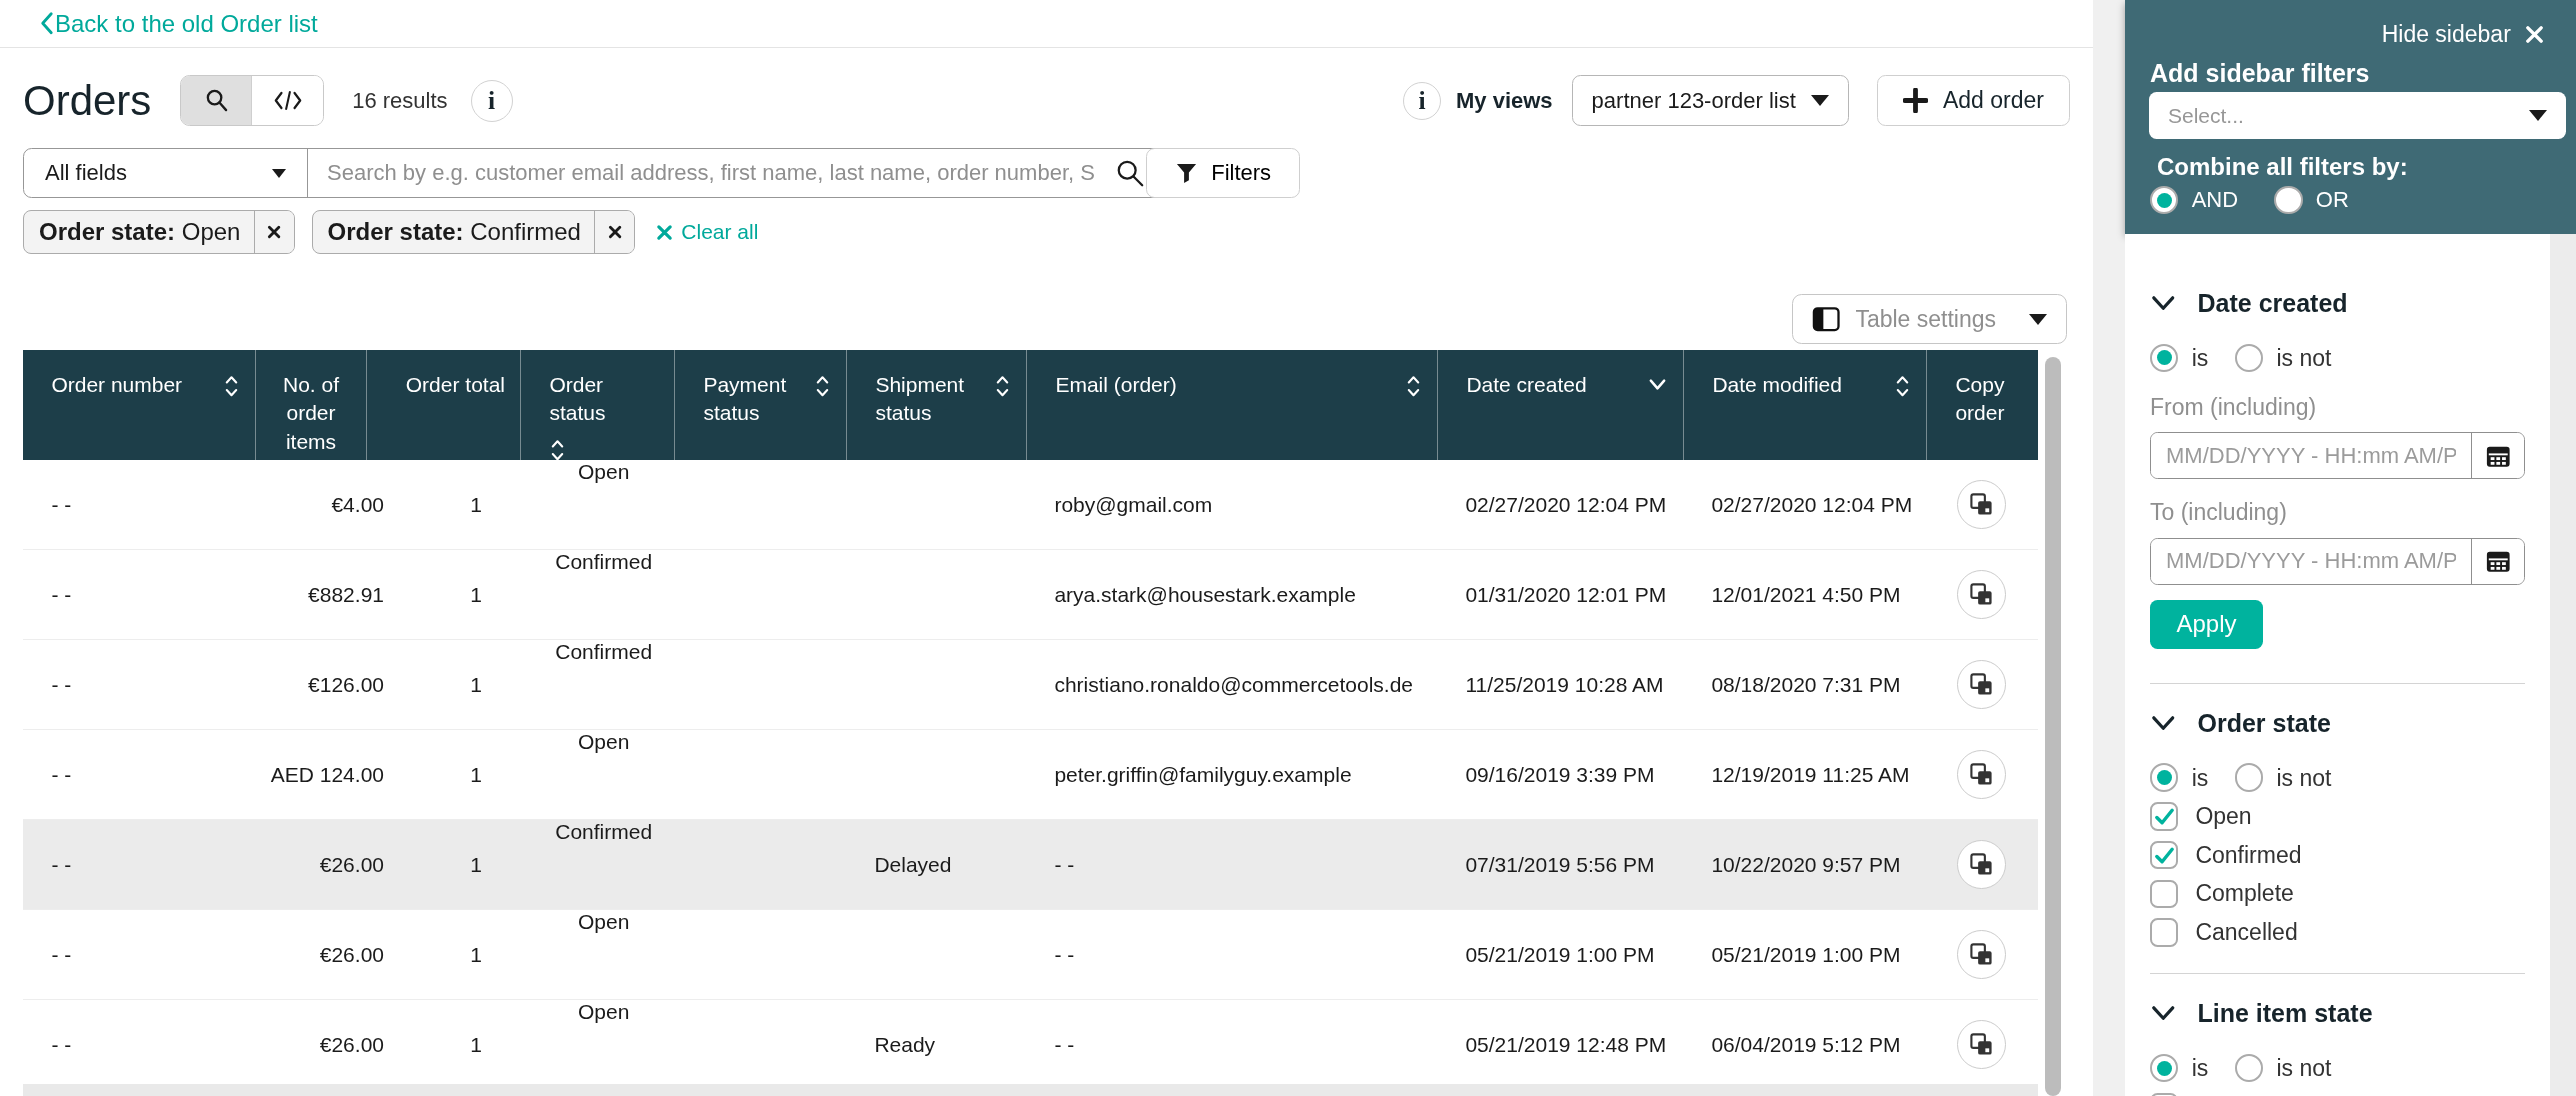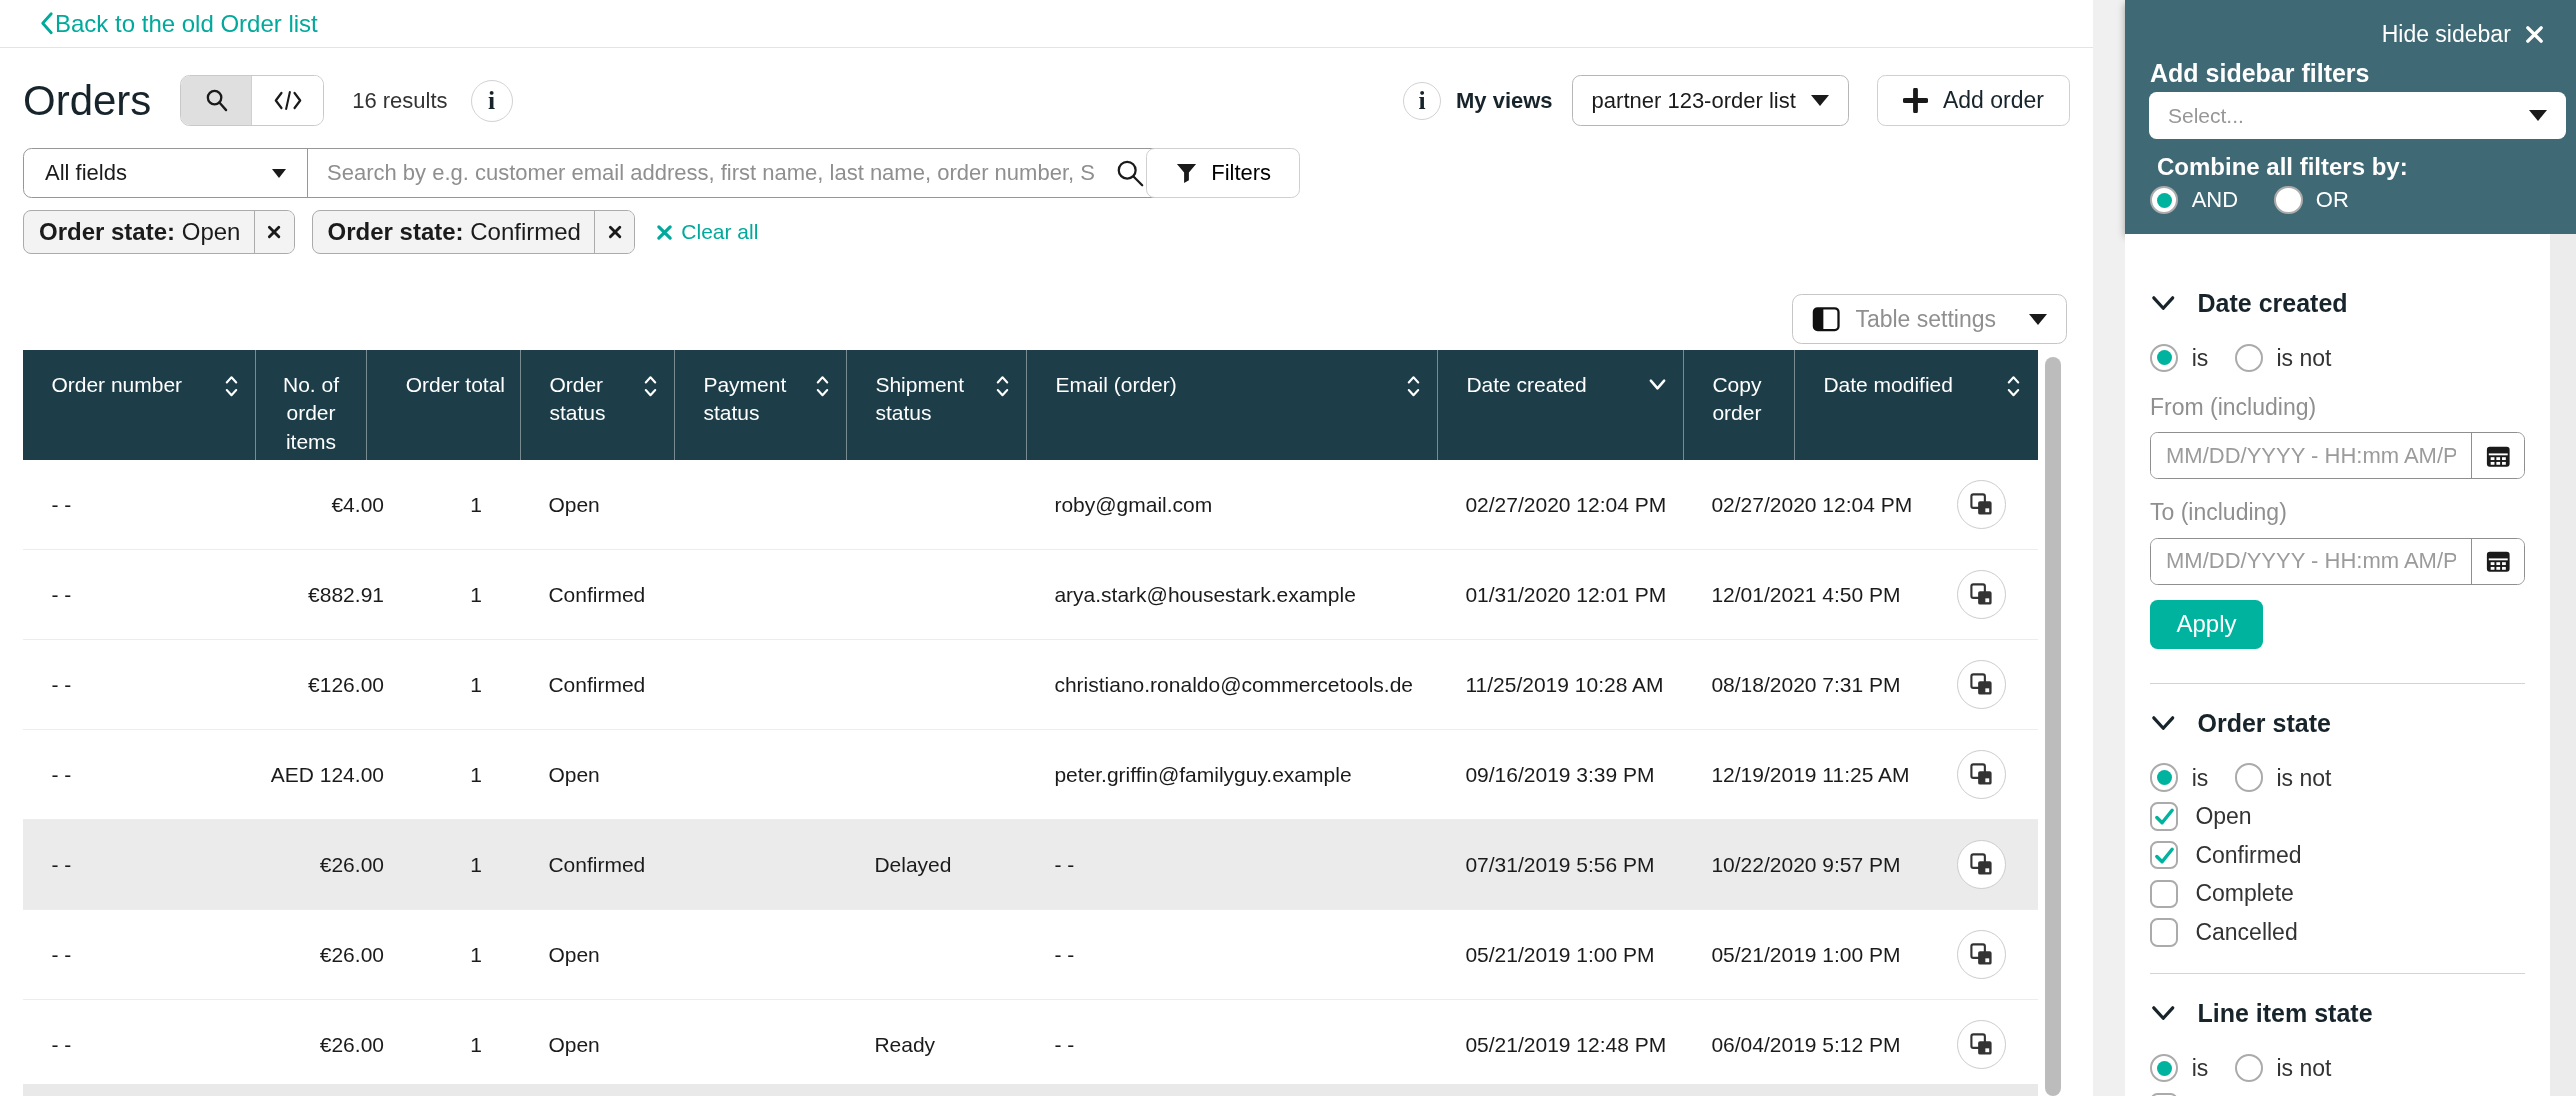--- a/index.html
+++ b/index.html
@@ -59,21 +59,21 @@
   .th + .th{border-left:0.9px solid rgba(255,255,255,.4);}
   .th .sort{margin-top:1.9px;}
   .th.col1{justify-content:flex-end;text-align:right;}
   .th.col2{justify-content:center;text-align:center;padding-left:11.4px;padding-right:11.4px;}
   .tbody .tr{display:flex;height:90px;background:#fff;border-bottom:1.9px solid #ededed;cursor:pointer;}
   .tbody .tr.hl{background:var(--row-hl);}
   .td{flex:none;font-size:21px;display:flex;align-items:center;padding:0 15px 0 28.4px;color:var(--text);white-space:nowrap;overflow:hidden;}
   .td.col1{justify-content:flex-end;padding-right:25px;}
   .td.col2{justify-content:flex-end;padding-right:38px;}
   .td.col9{justify-content:center;padding:0;}
-  .col0{width:232px;}.col1{width:154px;}.col2{width:111px;}.col3{width:154px;}.col4{width:172px;}
+  .col0{width:232px;}.col1{width:154px;}.col2{width:111px;}.col3{width:154px;flex-direction:column;}.col4{width:172px;}
   .col5{width:180px;}.col6{width:411px;}.col7{width:246px;}.col8{width:243px;}.col9{width:111px;}
   .copy-btn{width:49px;height:49px;border-radius:50%;border:1.9px solid #cccccc;background:#fff;display:flex;align-items:center;justify-content:center;cursor:pointer;}
   .hscroll-track{position:absolute;left:23px;top:1084px;width:2015px;height:12.3px;background:#e9e9e9;}
   .vscroll-thumb{position:absolute;left:2045px;top:357px;width:16px;height:739px;background:#bcbcbc;border-radius:8.5px;}
 
   
   .gutter{position:absolute;left:2093px;top:0;width:32px;height:1097px;background:#f0f0f0;}
   .sidebar{position:absolute;left:2125px;top:0;width:451px;height:1097px;background:#fff;}
   .sidebar-head{position:absolute;left:0;top:0;width:451px;height:234px;background:var(--sidebar-bg);box-shadow:0 2.8px 7.6px rgba(0,0,0,.35);color:#fff;}
   .hide-sidebar{position:absolute;top:21px;right:32px;display:flex;align-items:center;gap:14.2px;font-size:23px;color:#fff;cursor:pointer;}
@@ -254,29 +254,29 @@
           <path d="M4 10 L9 4.5 L14 10" fill="none" stroke="#fff" stroke-width="2.2" stroke-linecap="round" stroke-linejoin="round"></path>
           <path d="M4 18 L9 23.5 L14 18" fill="none" stroke="#fff" stroke-width="2.2" stroke-linecap="round" stroke-linejoin="round"></path>
         </svg>
       </div>
       <div class="th col7">
         <span>Date created</span>
         <svg class="sort" width="21" height="23" viewBox="0 0 22 24">
           <path d="M4 8 L11 16 L18 8" fill="none" stroke="#fff" stroke-width="2.6" stroke-linecap="round" stroke-linejoin="round"></path>
         </svg>
       </div>
-      <div class="th col9">
-        <span>Copy order</span>
-      </div>
       <div class="th col8">
         <span>Date modified</span>
         <svg class="sort" width="17" height="26.5" viewBox="0 0 18 28">
           <path d="M4 10 L9 4.5 L14 10" fill="none" stroke="#fff" stroke-width="2.2" stroke-linecap="round" stroke-linejoin="round"></path>
           <path d="M4 18 L9 23.5 L14 18" fill="none" stroke="#fff" stroke-width="2.2" stroke-linecap="round" stroke-linejoin="round"></path>
         </svg>
+      </div>
+      <div class="th col9">
+        <span>Copy order</span>
       </div>
     </div>
   <div class="tbody">
       <div class="tr">
         <div class="td col0">- -</div>
         <div class="td col1">€4.00</div>
         <div class="td col2">1</div>
         <div class="td col3">Open</div>
         <div class="td col4"></div>
         <div class="td col5"></div>

